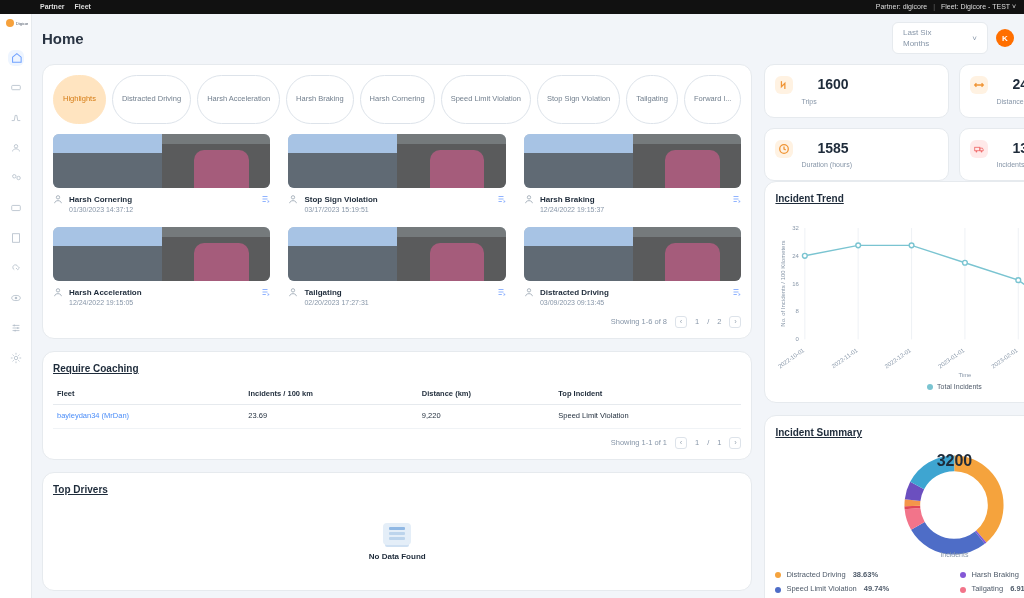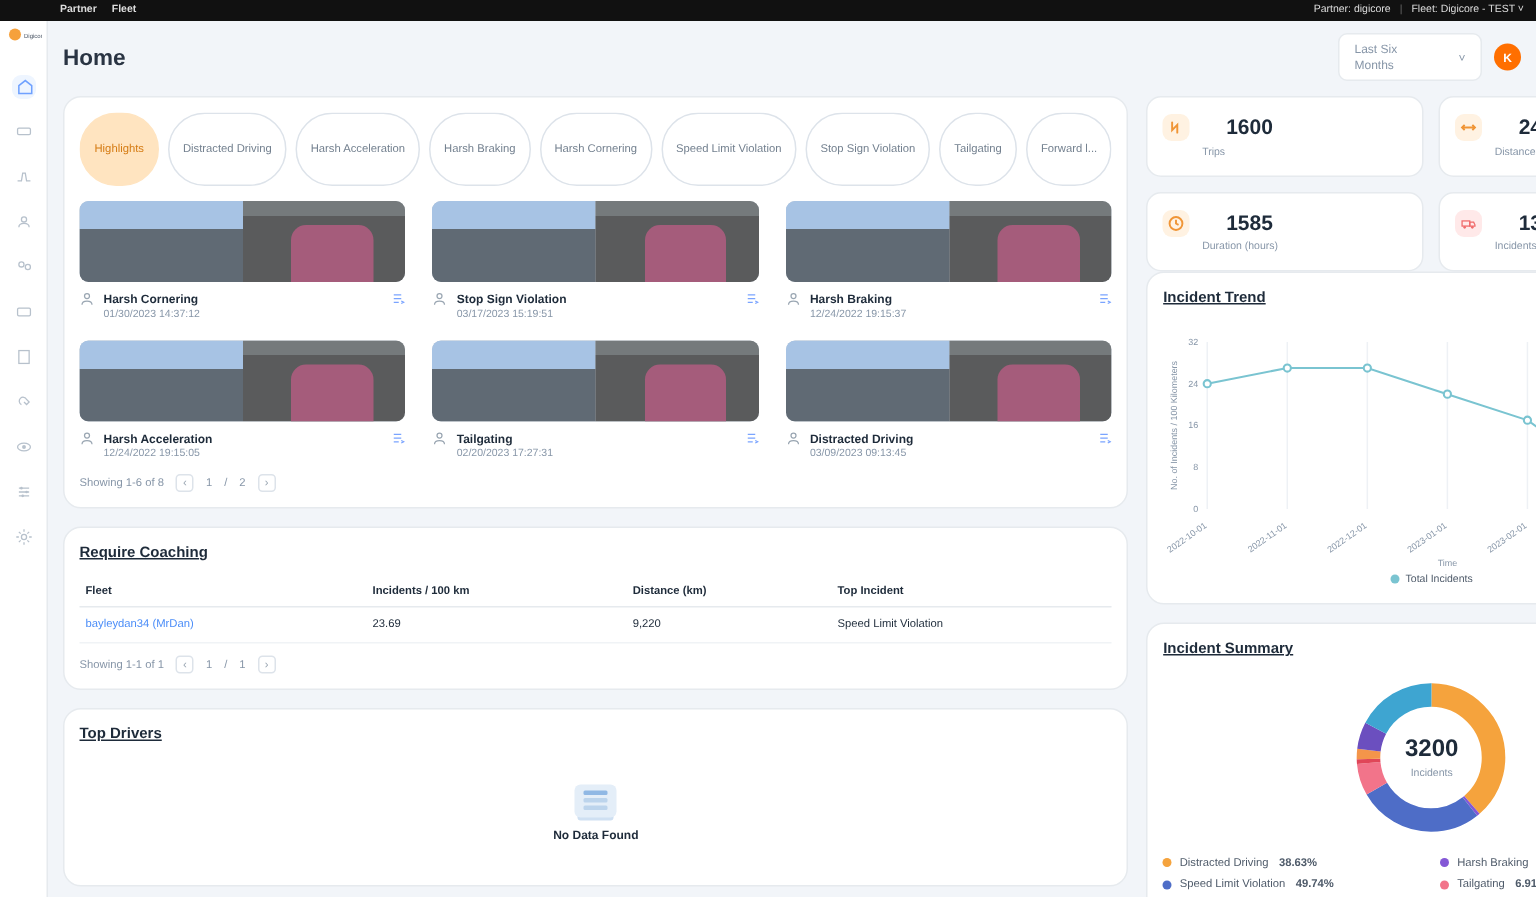--- a/index.html
+++ b/index.html
@@ -49,21 +49,21 @@
   .thumb-img{height:54px;border-radius:6px;background:#b9c3cc;display:flex;overflow:hidden;}
   .thumb-img .seg{flex:1;}
   .seg.road{background:linear-gradient(180deg,#a7c3e4 0 35%,#606a74 35%);}
   .seg.cab{background:linear-gradient(180deg,#757a7c 0 18%,#5a5b5c 18% 100%);position:relative;}
   .seg.cab::after{content:"";position:absolute;right:20%;bottom:0;width:50%;height:70%;border-radius:10px 10px 0 0;background:#a55c7b;}
   .thumb-meta{display:flex;align-items:flex-start;gap:6px;margin-top:6px;}
   .thumb-meta .icon{color:#9aa6b2;}
   .thumb-title{font-size:8px;font-weight:600;color:var(--text);}
   .thumb-time{font-size:7px;color:var(--muted);}
   .thumb-action{margin-left:auto;color:#7aa4ff;}
-  .pager{display:flex;align-items:center;gap:8px;margin-top:8px;font-size:7.5px;color:var(--muted);}
+  .pager{display:flex;align-items:center;gap:8px;justify-content:flex-end;margin-top:8px;font-size:7.5px;color:var(--muted);}
   .pager .pgbtn{width:12px;height:12px;border:1px solid var(--chip-border);border-radius:3px;display:flex;align-items:center;justify-content:center;color:#9aa6b2;}
   
   .sect-title{font-size:10px;font-weight:700;color:var(--text);margin-bottom:8px;text-decoration:underline;}
   table{width:100%;border-collapse:collapse;font-size:7.5px;}
   th{text-align:left;color:var(--text);font-weight:700;padding:5px 4px;border-bottom:1px solid var(--border);}
   td{padding:6px 4px;border-bottom:1px solid #f0f3f6;color:var(--text);}
   td.link{color:#4b8df8;}
   .nodata{display:flex;flex-direction:column;align-items:center;gap:6px;padding:18px;}
   .nodata-icon{width:28px;height:22px;background:#e4eef8;border-radius:4px;position:relative;box-shadow:0 4px 0 -2px #cfe0f2;}
   .nodata-icon::before{content:"";position:absolute;top:4px;left:6px;right:6px;height:3px;background:#90b8e4;border-radius:1px;box-shadow:0 5px 0 #bcd4ec,0 10px 0 #bcd4ec;}
@@ -81,21 +81,21 @@
   .trend-head{display:flex;align-items:center;}
   .chart{height:160px;margin-top:6px;position:relative;}
   .chart svg{position:absolute;inset:0;}
   .legend{text-align:center;font-size:7px;color:var(--legend);margin-top:2px;}
   .legend .dot{display:inline-block;width:6px;height:6px;border-radius:50%;background:#7ac4d1;margin-right:4px;vertical-align:middle;}
   .axis-tick{font-size:6px;fill:#8796a8;}
   
   .donut-wrap{display:flex;justify-content:center;margin:10px 0;}
   .donut{position:relative;width:110px;height:110px;}
   .donut svg{position:absolute;inset:0;}
-  .donut-center{position:absolute;inset:0;display:flex;flex-direction:column;align-items:center;justify-content:center;}
+  .donut-center{position:absolute;inset:0;display:flex;flex-direction:column;align-items:center;justify-content:space-between;}
   .donut-val{font-size:16px;font-weight:800;}
   .donut-lbl{font-size:7px;color:var(--muted);}
   .legend-grid{display:grid;grid-template-columns:1fr 1fr;gap:4px 12px;font-size:7.5px;}
   .leg{display:flex;align-items:center;gap:5px;color:var(--legend);}
   .leg .d{width:6px;height:6px;border-radius:50%;flex:none;}
   .leg b{font-weight:700;margin-left:2px;}
   .section-gap > .card + .card{margin-top:12px;}
 </style>
 </head>
 <body>

